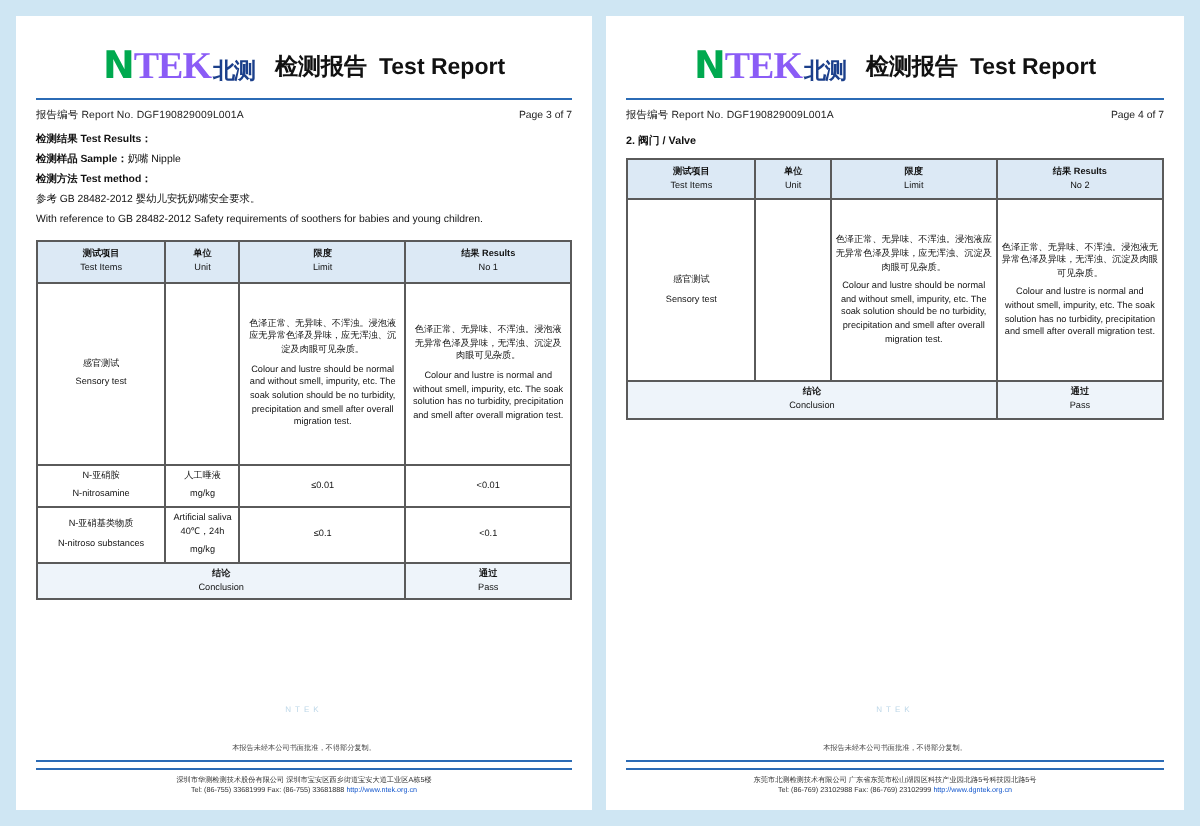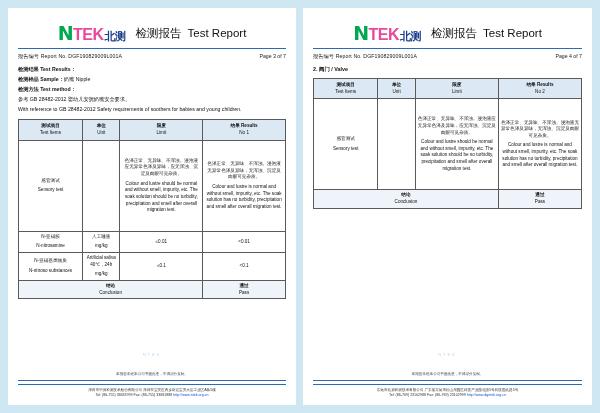--- a/index.html
+++ b/index.html
@@ -57,25 +57,25 @@
     gap: 10px;
     padding-top: 6px;
   }
   .logo {
     display: flex;
     align-items: baseline;
     font-weight: bold;
     letter-spacing: -0.5px;
   }
   .logo .n { color: #00a94f; font-size: 19px; font-family: "DejaVu Sans", sans-serif; }
-  .logo .tek { color: #ec4899; font-size: 16px; font-family: Liberation Sans, sans-serif; }
+  .logo .tek { color: #8b5cf6; font-size: 19px; font-family: Liberation Serif, serif; }
   .logo .cn { color: #1b3f8b; font-size: 11px; margin-left: 1px; }
   .hdr-title {
     font-size: 11.5px;
-    font-weight: normal;
+    font-weight: bold;
     color: #111;
     white-space: nowrap;
   }
   .hdr-title .en { margin-left: 6px; }
   .hdr-rule {
     margin-top: 4px;
     border-bottom: 1.4px solid #2b6bb5;
   }
 
   .reportline {

